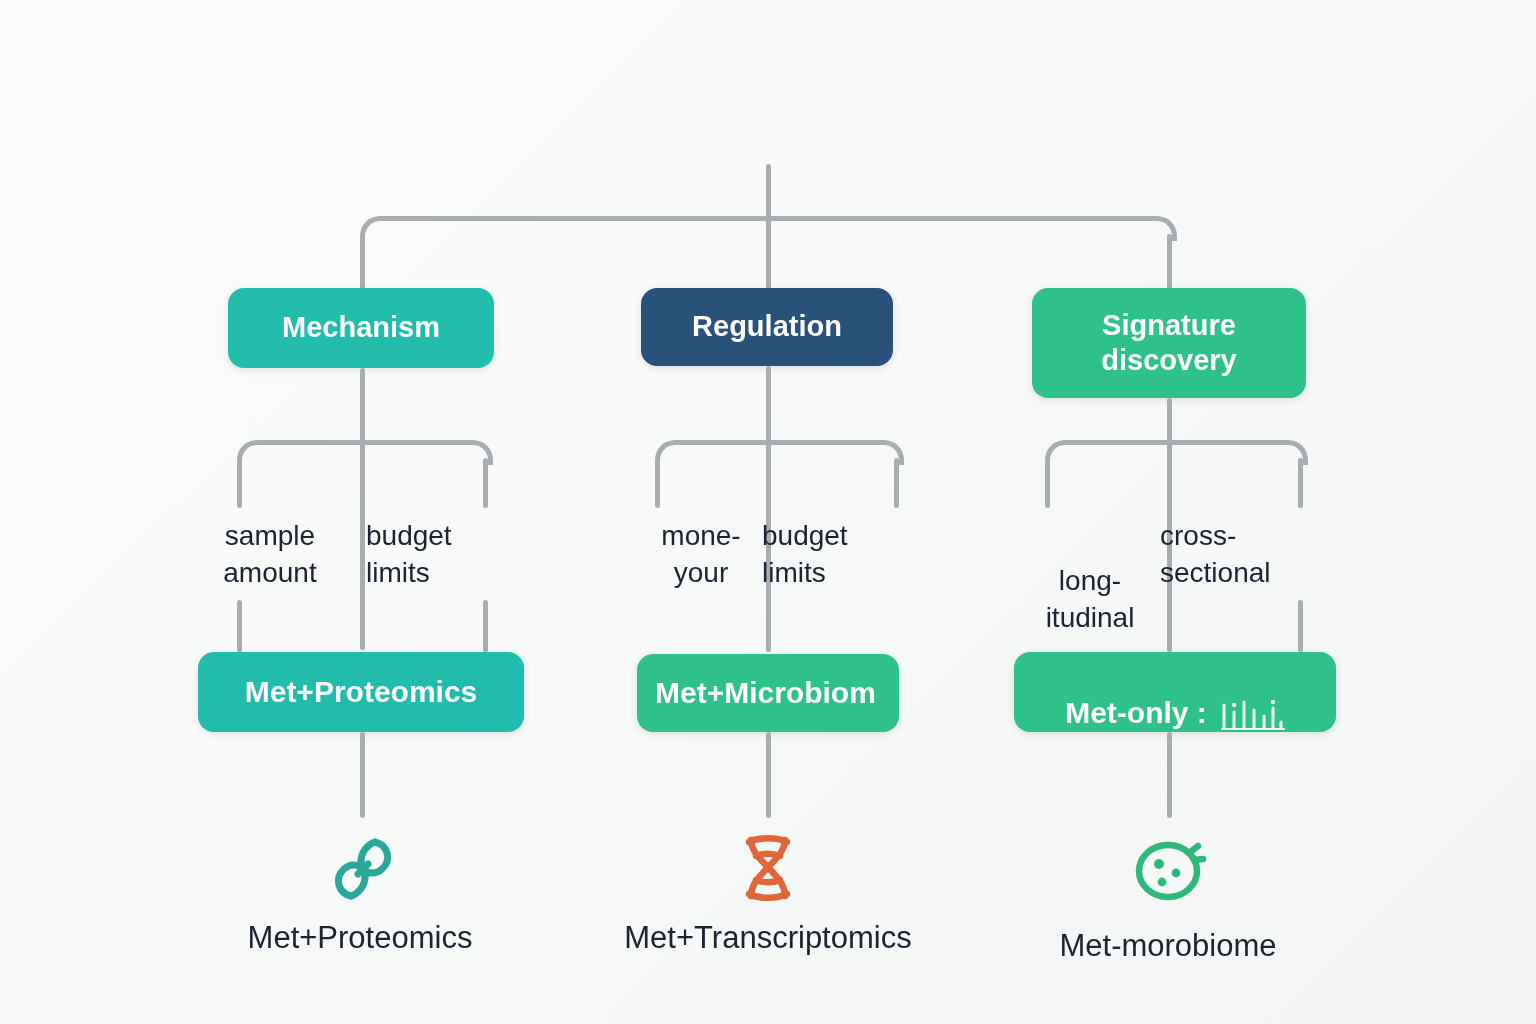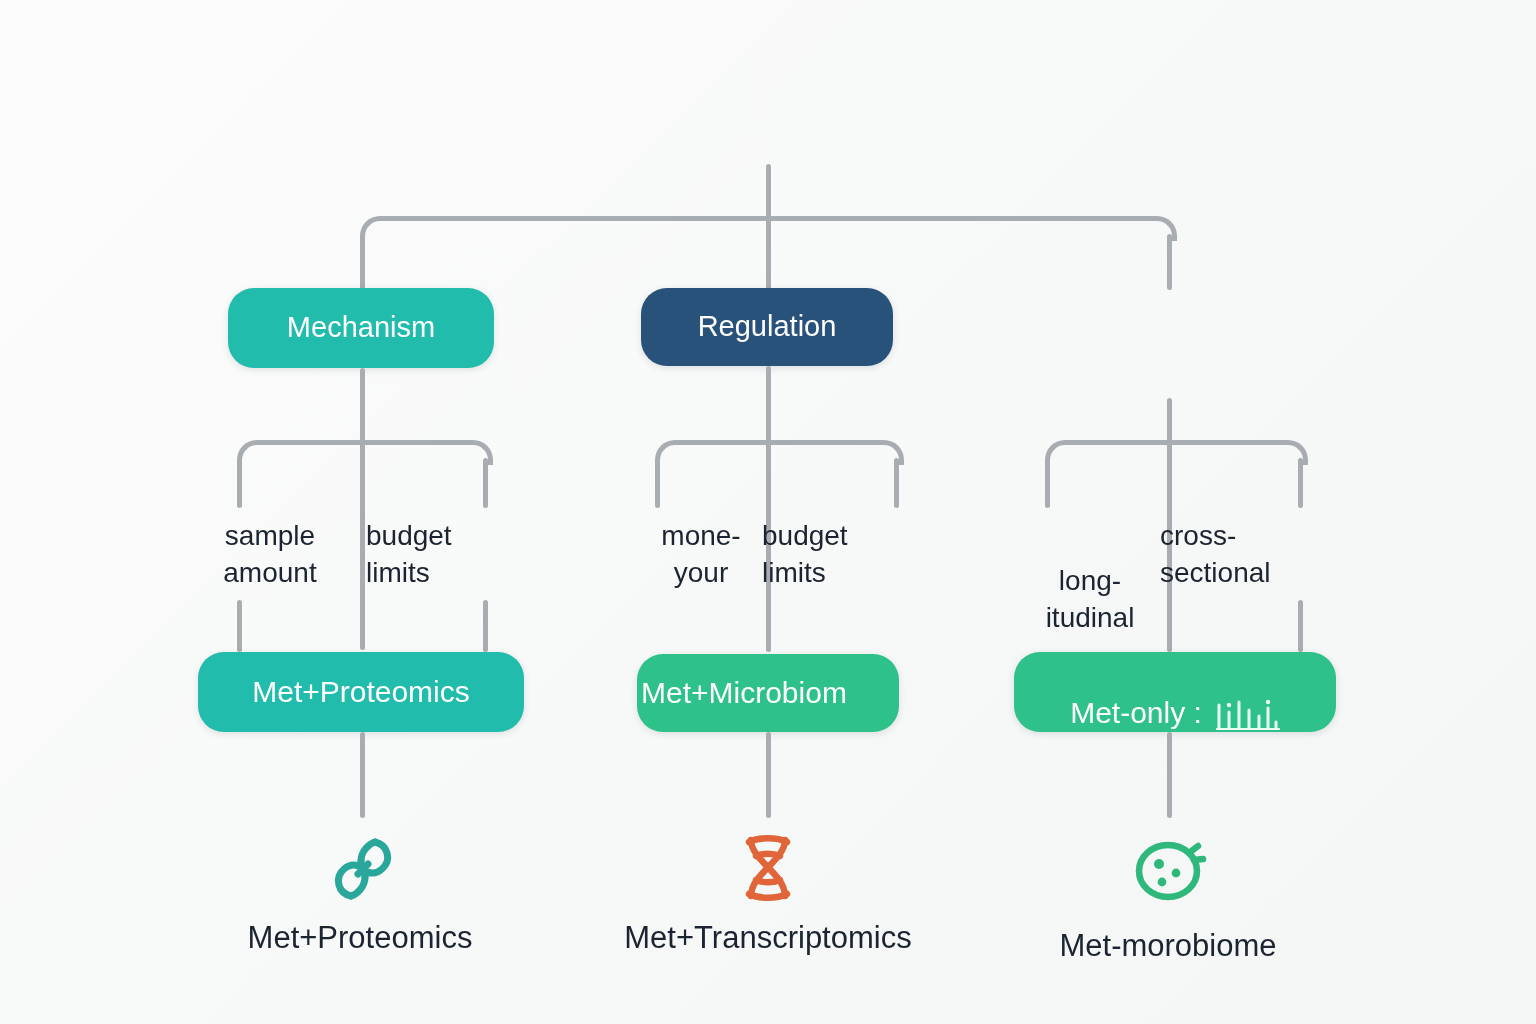--- a/index.html
+++ b/index.html
@@ -53,22 +53,22 @@
 
   
   .pill {
     position: absolute;
     display: flex;
     align-items: center;
     justify-content: center;
     text-align: center;
     color: #ffffff;
     font-size: 29px;
-    font-weight: normal;
-    border-radius: 26px;
+    font-weight: bold;
+    border-radius: 16px;
     box-shadow: 0 2px 7px rgba(40, 60, 70, 0.13);
     box-sizing: border-box;
     padding: 0 14px;
     line-height: 1.22;
     white-space: nowrap;
     overflow: hidden;
   }
   .pill.two-line { white-space: normal; }
 
   .pill-teal   { background: #22bcac; }
@@ -124,20 +124,24 @@
   <div class="vline" style="left:1167px; top:234px; height:56px;"></div>
 
   <div class="pill pill-teal" style="left:228px; top:288px; width:266px; height:80px;">
     <span>Mechanism</span>
   </div>
 
   <div class="pill pill-navy" style="left:641px; top:288px; width:252px; height:78px;">
     <span>Regulation</span>
   </div>
 
+  <div class="pill pill-green two-line" style="left:1032px; top:288px; width:274px; height:110px;">
+    <span style="white-space:pre-line;">Signature
+discovery</span>
+  </div>
 
   <div class="vline" style="left:360px; top:368px; height:282px;"></div>
   <div class="hbar" style="left:255px; top:440px; width:215px;"></div>
   <div class="elbow" style="left:237px; top:440px; width:20px; height:20px; border-width:5px 0 0 5px; border-top-left-radius:20px;"></div>
   <div class="elbow" style="left:468px; top:440px; width:20px; height:20px; border-width:5px 5px 0 0; border-top-right-radius:20px;"></div>
   <div class="vline" style="left:237px; top:458px; height:50px;"></div>
   <div class="vline" style="left:483px; top:458px; height:50px;"></div>
   <div class="vline" style="left:237px; top:600px; height:52px;"></div>
   <div class="vline" style="left:483px; top:600px; height:52px;"></div>
 
@@ -168,21 +172,21 @@
 
   <div class="branch-label left" style="left:1000px; top:518px; width:180px; white-space:pre-line;margin-top:45px;">long-
 itudinal</div>
   <div class="branch-label right" style="left:1160px; top:518px; width:200px; white-space:pre-line;">cross-
 sectional</div>
 
   <div class="pill pill-teal" style="left:198px; top:652px; width:326px; height:80px; font-size:30px;">
     <span>Met+Proteomics</span>
   </div>
 
-  <div class="pill pill-green" style="left:637px; top:654px; width:262px; height:78px; font-size:30px; justify-content:flex-start; padding-left:4px;">
+  <div class="pill pill-green" style="left:637px; top:654px; width:262px; height:78px; font-size:30px; justify-content:flex-start; padding-left:18px;">
     <span>Met+Microbiom</span>
   </div>
 
   <div class="pill pill-green" style="left:1014px; top:652px; width:322px; height:80px; font-size:30px;align-items:flex-end;">
     <span>Met-only :</span>
     <span class="spectrum">
       <svg width="64" height="34" viewBox="0 0 64 34" aria-hidden="true">
         <g stroke="#eafdf5" stroke-width="3" stroke-linecap="round">
           <line x1="3" y1="30" x2="3" y2="7"></line>
           <line x1="13" y1="30" x2="13" y2="14"></line>

